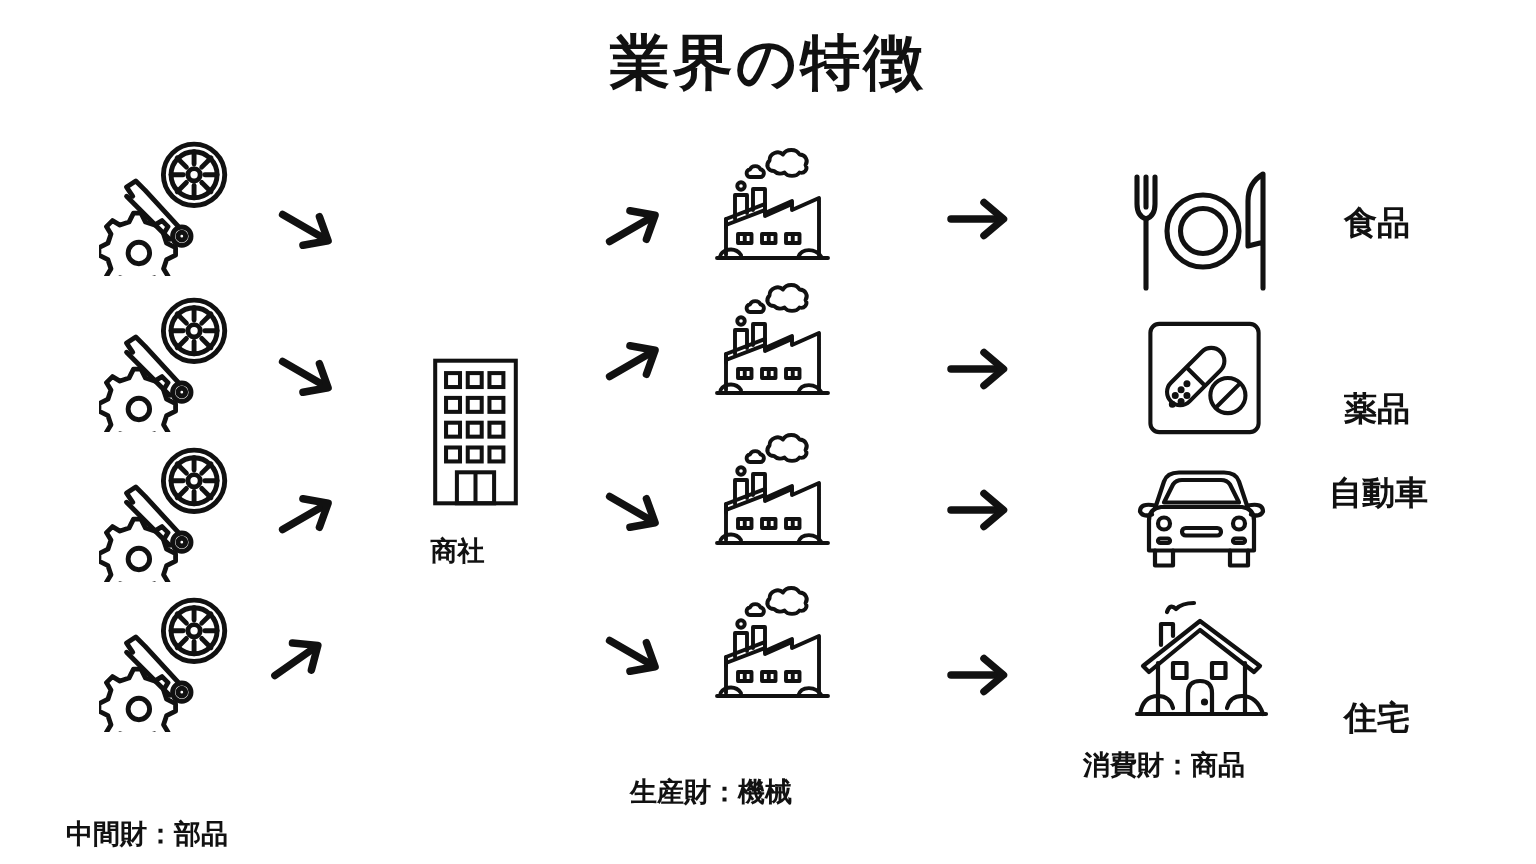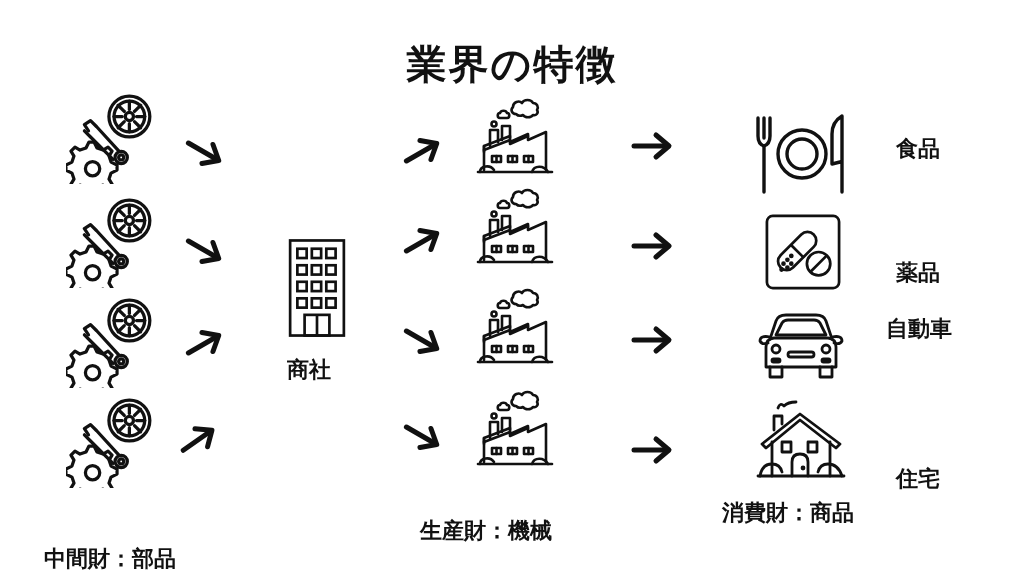--- a/index.html
+++ b/index.html
@@ -1,22 +1,22 @@
 <!DOCTYPE html>
 <html><head>
 <meta charset="utf-8">
 <style>
   html, body { margin: 0; padding: 0; background: #ffffff; }
   body { width: 1024px; height: 576px; position: relative; overflow: hidden;
          font-family: "DejaVu Sans", sans-serif; color: #111; }
   .abs { position: absolute; }
   .title { left: 0; width: 1024px; top: 14px; text-align: center;
-           font-size: 40px; font-weight: bold; letter-spacing: 2px; margin-top: 23px; }
+           font-size: 40px; font-weight: bold; letter-spacing: 2px; }
   .icon svg { display: block; }
-  .label { font-weight: bold; font-size: 22px; white-space: nowrap; }
+  .label { font-weight: bold; font-size: 18px; white-space: nowrap; }
   .cat { font-weight: bold; font-size: 22px; white-space: nowrap; }
   .arrow svg { display: block; overflow: visible; }
 </style>
 </head>
 <body>
 
 <div class="abs title">業界の特徴</div>
 
 <svg width="0" height="0" style="position:absolute">
   <defs>

